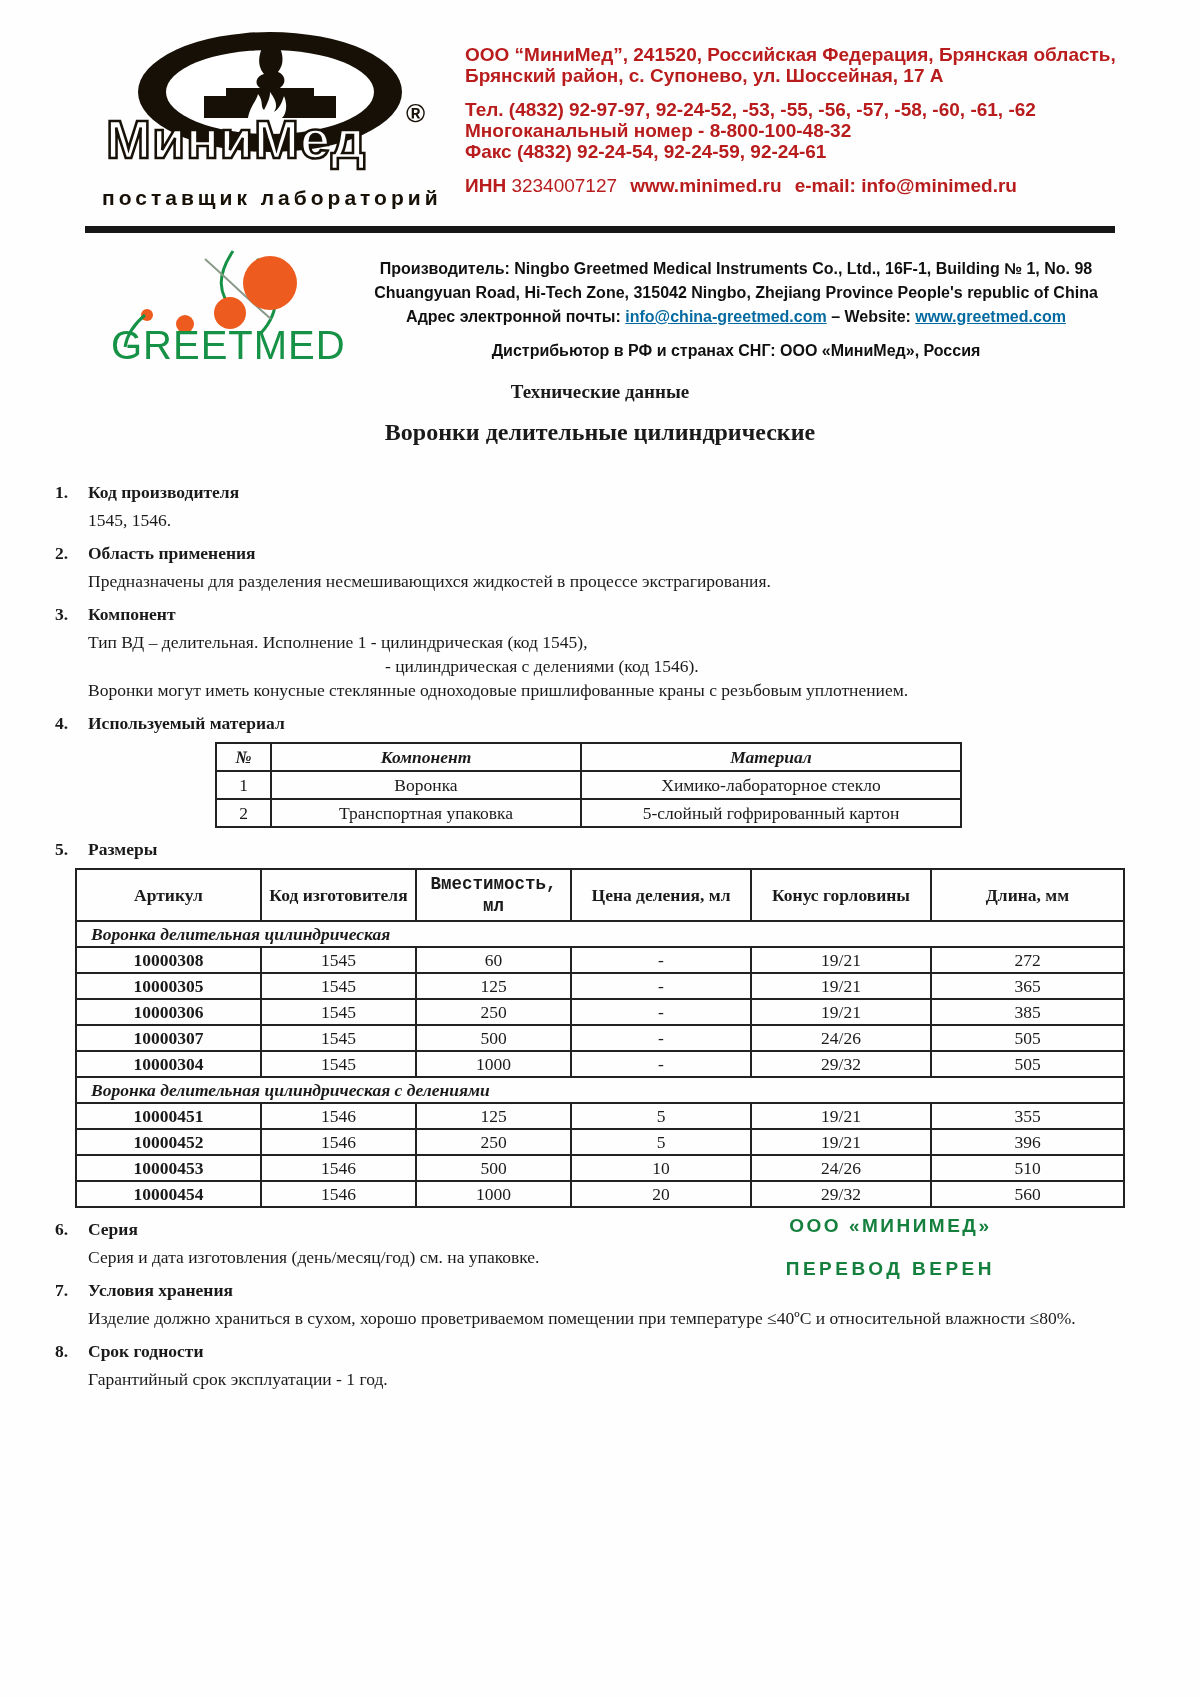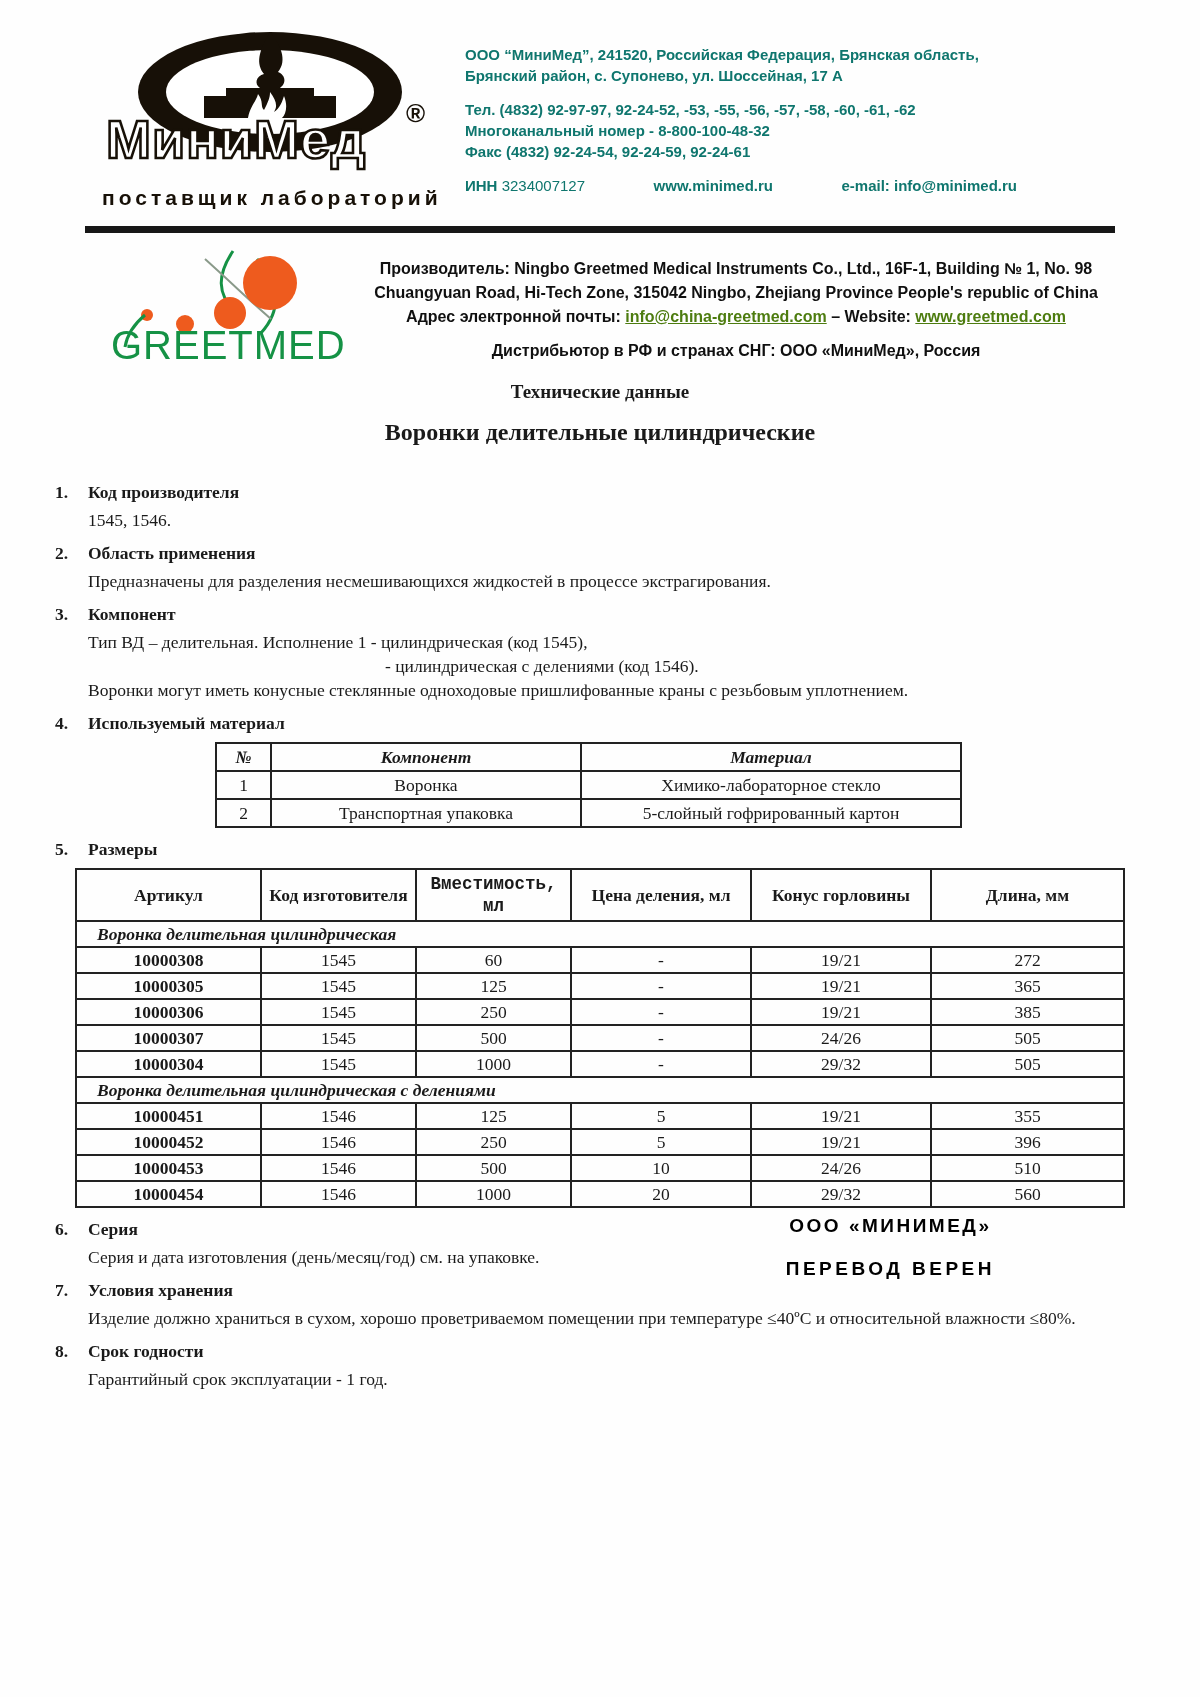--- a/index.html
+++ b/index.html
@@ -13,36 +13,36 @@
   .top-header { display:flex; padding:30px 55px 0 98px; }
   .logo-block { width:345px; flex:0 0 345px; }
   .logo-tagline {
     font-family:"Liberation Sans", sans-serif; font-weight:bold;
     font-size:21px; letter-spacing:4px; color:#171007; margin-top:2px; padding-left:4px;
     white-space:nowrap;
   }
   .addr-block {
     margin-left:22px; padding-top:14px;
     font-family:"Liberation Sans", sans-serif; font-weight:bold;
-    font-size:15px; line-height:21px; color:#0f766e;
+    font-size:19px; line-height:21px; color:#b91c1c;
   }
   .addr-gap { height:13px; }
   .inn-row { display:flex; width:552px; justify-content:space-between; }
   .inn-num { font-weight:normal; }
   
   .black-bar { margin:16px 85px 0 85px; height:7px; background:#171717; }
   
   .mfr-row { display:flex; margin:8px 85px 0 85px; align-items:flex-start; }
   .greetmed-logo { flex:0 0 272px;text-decoration:underline; }
   .mfr-text {
     flex:1; text-align:center; margin-top:16px;
     font-family:"Liberation Sans", sans-serif; font-weight:bold;
     font-size:16px; line-height:24px; color:#101010;
   }
-  .mfr-text a { color:#4d7c0f; }
+  .mfr-text a { color:#0369a1; }
   .mfr-distrib { margin-top:10px; }
   
   .doc-subtitle { margin-top:16px; text-align:center; font-weight:bold; font-size:19px; }
   .doc-title { margin-top:16px; text-align:center; font-weight:bold; font-size:24px; }
   
   .sections { margin:36px 55px 0 55px; font-size:17.5px; }
   .sec { margin-top:11px; }
   .sec-head { display:flex; font-weight:bold; }
   .sec-num { width:33px; flex:0 0 33px; }
   .sec-body { margin-left:33px; margin-top:5px; line-height:24px; }
@@ -62,28 +62,28 @@
   .sizes-table {
     border-collapse:collapse; margin:8px 0 2px 20px; table-layout:fixed;
     width:1048px; font-size:17.5px;
   }
   .sizes-table th, .sizes-table td {
     border:2px solid #222; text-align:center; padding:1px 6px; height:26px;
   }
   .sizes-table th { font-weight:bold; height:52px; line-height:22px;border-radius:19px; }
   .st-col0 { width:185px; } .st-col1 { width:155px; } .st-col2 { width:155px;font-family:Liberation Mono, monospace; }
   .st-col3 { width:180px; } .st-col4 { width:180px; } .st-col5 { width:193px; }
-  .group-row td { text-align:left; font-style:italic; font-weight:bold; padding-left:20px; }
+  .group-row td { text-align:left; font-style:italic; font-weight:bold; padding-left:14px; }
   .art { font-weight:bold; }
   
   .sec6 { position:relative; }
   .stamp {
     position:absolute; right:150px; top:-4px; text-align:center;
     font-family:"Liberation Sans", sans-serif; font-weight:bold;
-    color:#000000; font-size:19px; letter-spacing:2.5px; white-space:nowrap;
+    color:#15803d; font-size:19px; letter-spacing:2.5px; white-space:nowrap;
   }
   .stamp-line2 { margin-top:21px; letter-spacing:3.5px; }
 </style>
 </head>
 <body>
 
 <div class="page">
 
   <div class="top-header">
     <div class="logo-block">

